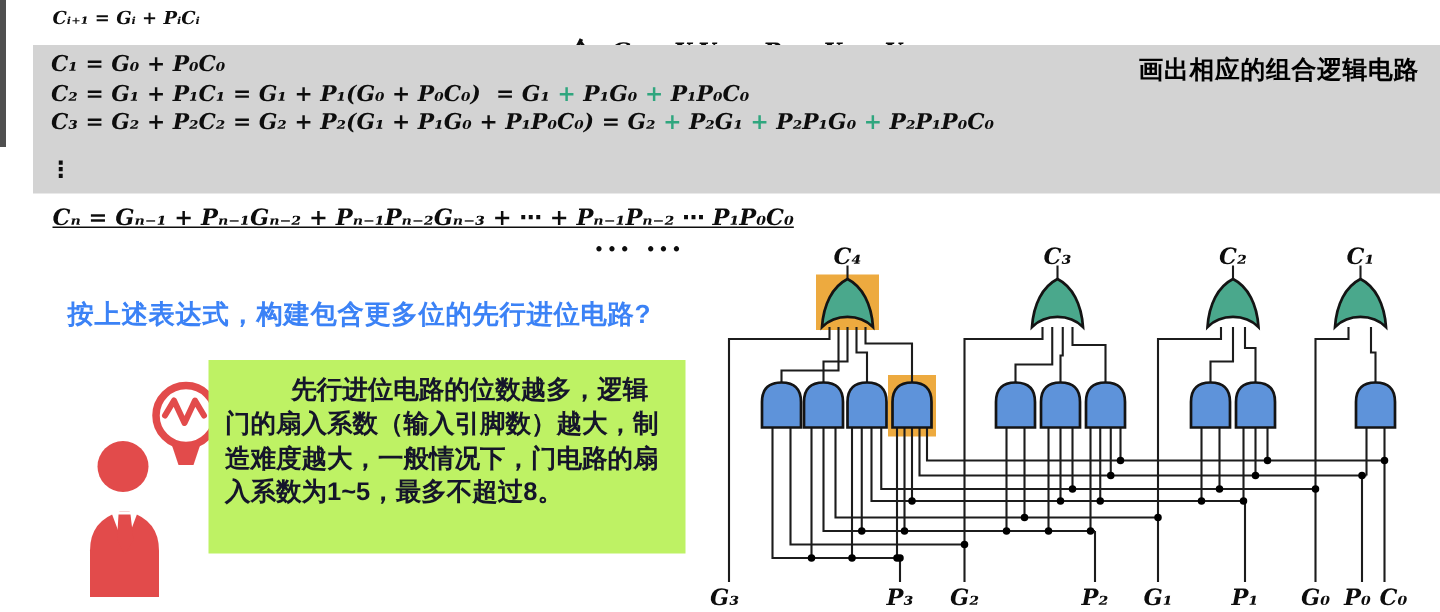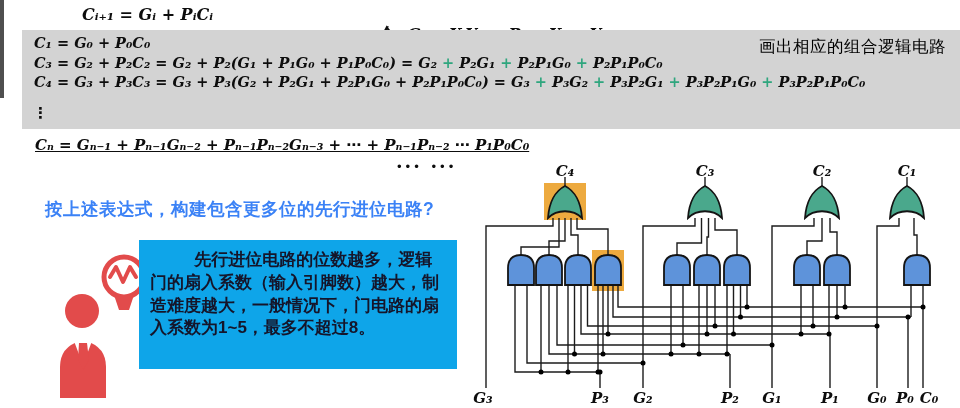--- a/index.html
+++ b/index.html
@@ -8,41 +8,41 @@
     background:#ffffff;
     font-family:"Liberation Sans",sans-serif;
   }
   .abs{position:absolute;}
   .math{
     font-family:"DejaVu Serif","DejaVu Sans",serif;
     font-style:italic;font-weight:bold;color:#0d0d0d;white-space:pre;
   }
   .seg-g{color:#2fa67e;}
   #edge-bar{left:0;top:14;width:4px;height:98px;background:#4f4f4f;}
-  #top-formula{left:35px;top:5px;font-size:16px;margin-left:47px;}
+  #top-formula{left:35px;top:5px;font-size:12px;}
   #define-line{left:366px;top:3px;font-size:16px;}
   #define-lead{font-style:normal;font-size:20px;font-family:"Liberation Sans",sans-serif;font-weight:bold;vertical-align:-2px;margin-right:10px;}
   #formula-panel{
     left:22px;top:30px;width:938px;height:99px;background:#d3d3d3;
     padding:3px 0 0 12px;box-sizing:border-box;
   }
   .frow{font-size:14.5px;line-height:19.5px;}
   #panel-title{
     position:absolute;top:6px;right:14px;
-    font-size:16.5px;font-weight:normal;color:#000;letter-spacing:.5px;
+    font-size:16.5px;font-weight:bold;color:#000;letter-spacing:.5px;
   }
   #vdots{left:33px;top:104px;font-size:15px;}
   #cn-formula{left:35px;top:136px;font-size:15px;text-decoration:underline;}
   #mid-ellipsis{left:396px;top:150px;font-size:19px;letter-spacing:2px;font-style:normal;}
   #question{
     left:45px;top:197px;width:420px;
     font-size:17.5px;font-weight:bold;color:#3b82f6;letter-spacing:.5px;
   }
   #note-box{
-    left:139px;top:240px;width:318px;height:129px;background:#0ea5e9;
+    left:139px;top:240px;width:318px;height:129px;background:#bef264;
     box-sizing:border-box;padding:9px 11px 0 11px;
   }
   #note-text{
     margin:0;font-size:17px;line-height:1.34;font-weight:bold;color:#15152a;
     text-indent:2.6em;letter-spacing:0;
   }
   svg text{user-select:none;}
   .ckt-label{font:italic bold 15px "DejaVu Serif","DejaVu Sans",serif;fill:#0d0d0d;}
 </style>
 </head>
@@ -51,22 +51,22 @@
 <div id="edge-bar" class="abs"></div>
 
 <div id="top-formula" class="abs math">Cᵢ₊₁ = Gᵢ + PᵢCᵢ</div>
 
 <div id="define-line" class="abs math">
   <span id="define-lead">令</span><span>Gᵢ = XᵢYᵢ ,   Pᵢ = Xᵢ ⊕ Yᵢ</span>
 </div>
 
 <div id="formula-panel" class="abs">
   <div class="frow math">C₁ = G₀ + P₀C₀</div>
+  <div class="frow math"><span>C₂ = G₁ + P₁C₁ = G₁ + P₁(G₀ + P₀C₀)  = G₁ </span><span class="seg-g">+</span><span> P₁G₀ </span><span class="seg-g">+</span><span> P₁P₀C₀</span></div>
   <div class="frow math"><span>C₃ = G₂ + P₂C₂ = G₂ + P₂(G₁ + P₁G₀ + P₁P₀C₀) = G₂ </span><span class="seg-g">+</span><span> P₂G₁ </span><span class="seg-g">+</span><span> P₂P₁G₀ </span><span class="seg-g">+</span><span> P₂P₁P₀C₀</span></div>
-  <div class="frow math"><span>C₄ = G₃ + P₃C₃ = G₃ + P₃(G₂ + P₂G₁ + P₂P₁G₀ + P₂P₁P₀C₀) = G₃ </span><span class="seg-g">+</span><span> P₃G₂ </span><span class="seg-g">+</span><span> P₃P₂G₁ </span><span class="seg-g">+</span><span> P₃P₂P₁G₀ </span><span class="seg-g">+</span><span> P₃P₂P₁P₀C₀</span></div>
   <div id="panel-title">画出相应的组合逻辑电路</div>
 </div>
 
 <div id="vdots" class="abs math">⋮</div>
 
 <div id="cn-formula" class="abs math">Cₙ = Gₙ₋₁ + Pₙ₋₁Gₙ₋₂ + Pₙ₋₁Pₙ₋₂Gₙ₋₃ + ⋯ + Pₙ₋₁Pₙ₋₂ ⋯ P₁P₀C₀</div>
 
 <div id="mid-ellipsis" class="abs math">... ...</div>
 
 <div id="question" class="abs">按上述表达式，构建包含更多位的先行进位电路?</div>

